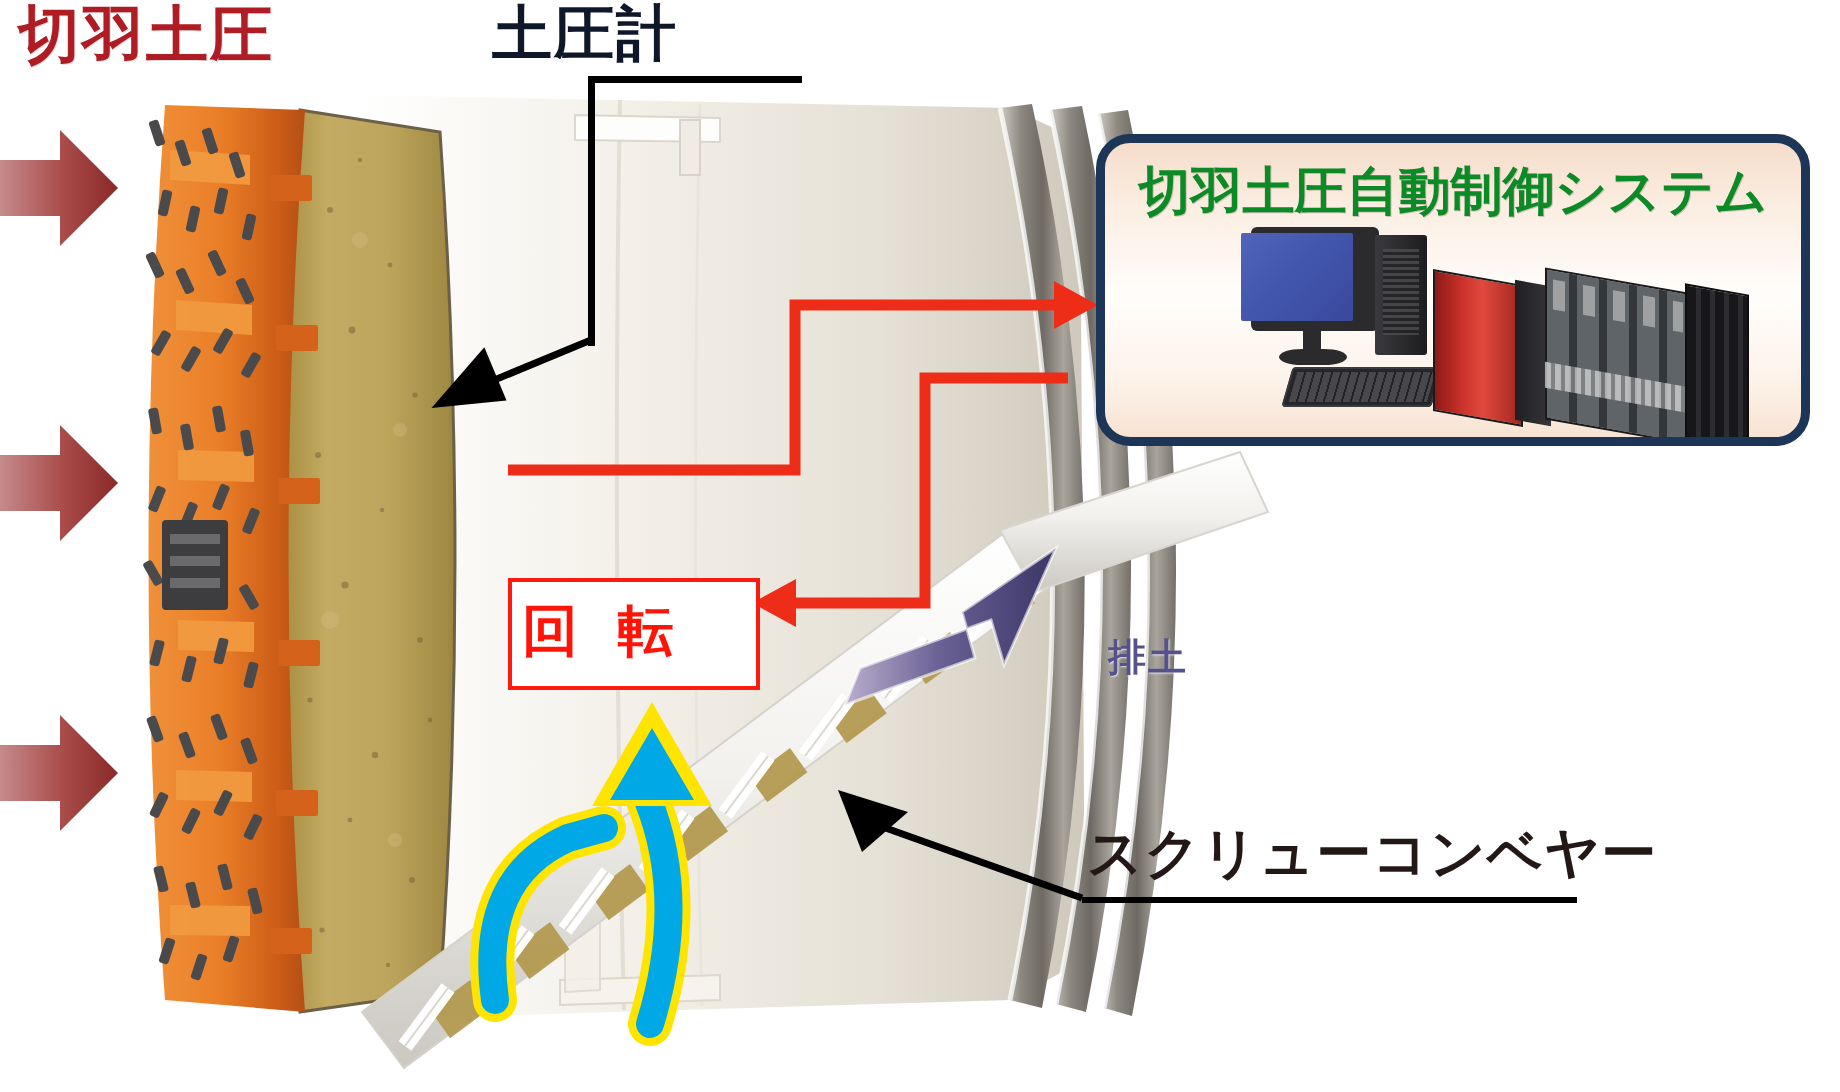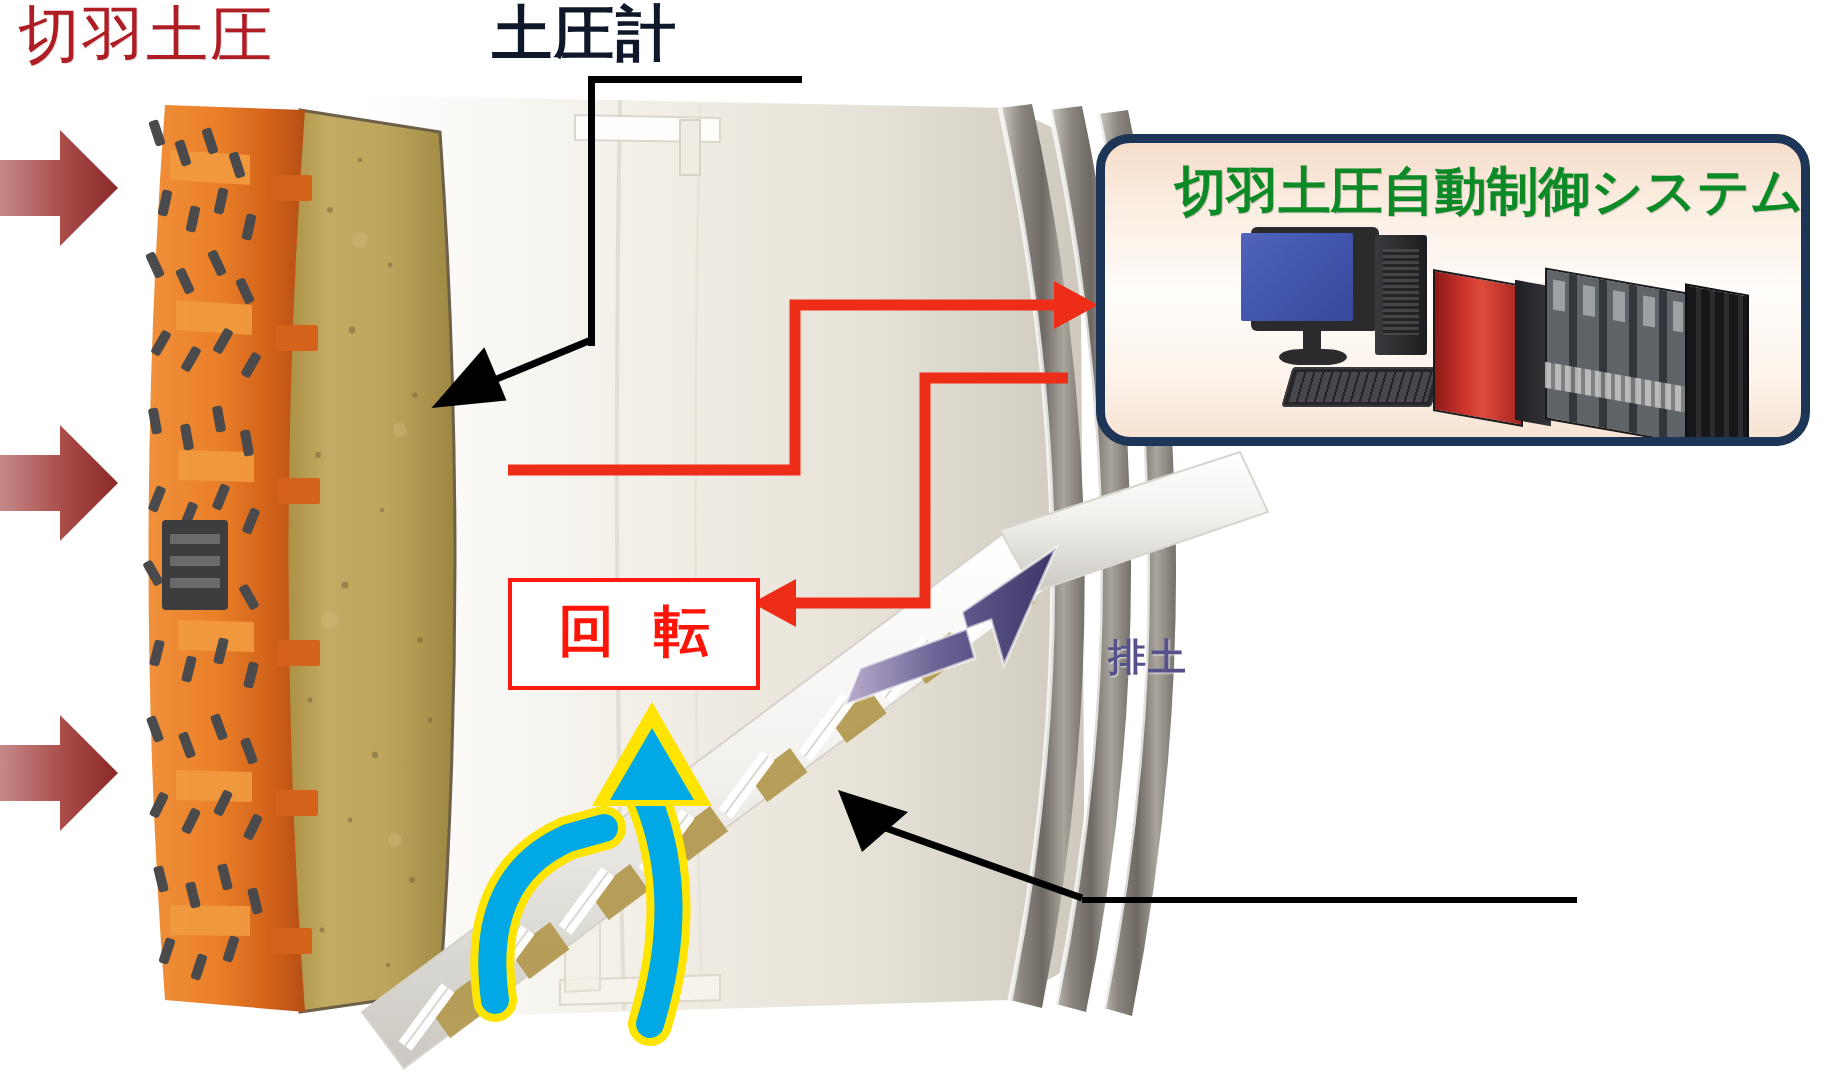--- a/index.html
+++ b/index.html
@@ -7,21 +7,21 @@
   body{
     font-family:"DejaVu Sans","Liberation Sans",sans-serif;
     width:1840px;height:1092px;overflow:hidden;position:relative;
   }
   #stage{position:absolute;left:0;top:0;width:1840px;height:1092px;background:#fff;overflow:hidden;}
   .abs{position:absolute;}
 
   
   .label-face-pressure{
     left:18px;top:2px;
-    font-size:62px;font-weight:400;color:#b01c24;
+    font-size:62px;font-weight:700;color:#b01c24;
     letter-spacing:2px;line-height:1.05;
     text-shadow:1px 1px 0 rgba(0,0,0,.12);
     white-space:nowrap;
   }
   .label-gauge{
     left:492px;top:2px;
     font-size:60px;font-weight:700;color:#0f172a;
     letter-spacing:2px;line-height:1.05;white-space:nowrap;
   }
   .label-discharge{
@@ -49,21 +49,20 @@
     left:1096px;top:134px;width:714px;height:312px;
     border:9px solid #1d3557;border-radius:34px;
     background:linear-gradient(180deg,#f6ddca 0%,#fbeee2 22%,#fffdfb 52%,#fdf3ea 80%,#f7e3d2 100%);
     box-sizing:border-box;overflow:hidden;
   }
   .control-title{
     position:absolute;left:0;top:14px;width:100%;
     text-align:center;font-size:52px;font-weight:700;color:#0c8a26;
     letter-spacing:0px;white-space:nowrap;
     text-shadow:1px 1px 0 rgba(0,0,0,.18);
-    padding-left:36px;
   }
 
   
   .pc-wrap{position:absolute;left:128px;top:82px;width:560px;height:210px;}
   .monitor-body{position:absolute;left:18px;top:2px;width:128px;height:104px;
     background:#2b2b2e;border-radius:6px;}
   .monitor-screen{position:absolute;left:8px;top:8px;width:112px;height:88px;
     background:linear-gradient(135deg,#5163ba 0%,#4356ae 45%,#39499b 100%);border-radius:2px;}
   .monitor-neck{position:absolute;left:70px;top:106px;width:18px;height:22px;background:#2b2b2e;}
   .monitor-base{position:absolute;left:46px;top:124px;width:68px;height:16px;
@@ -100,21 +99,21 @@
     transform:skewY(10deg);
     background:repeating-linear-gradient(90deg,#d8d8d8 0 6px,#8a8a8a 6px 10px);opacity:.75;}
 
   
   .rot-box{
     left:508px;top:578px;width:252px;height:112px;
     border:4px solid #ff1a10;background:#ffffff;box-sizing:border-box;
   }
   .rot-text{
     position:absolute;left:0;top:50%;transform:translateY(-52%);
-    width:100%;text-align:center;
+    width:100%;text-align:left;
     font-size:56px;font-weight:700;color:#ff1408;letter-spacing:10px;
     white-space:nowrap;text-indent:10px;
   }
 </style>
 </head>
 <body>
 
 <div id="stage">
 
   <svg class="overlay" viewBox="0 0 1840 1092">
@@ -381,20 +380,21 @@
 
     <path d="M438 418 L472 345 L508 390 Z" fill="#000000" transform="rotate(16 470 390)"></path>
     <line x1="591" y1="340" x2="480" y2="386" stroke="#000" stroke-width="7"></line>
 
     <path d="M838 790 L908 812 L862 852 Z" fill="#000000"></path>
     <line x1="1082" y1="898" x2="880" y2="826" stroke="#000" stroke-width="7"></line>
   </svg>
 
   <div class="abs label-discharge">排土</div>
 
+  <div class="abs label-screw">スクリューコンベヤー</div>
   <div class="abs leader-screw-h"></div>
 
   <div class="abs rot-box">
     <div class="rot-text">回 転</div>
   </div>
 
   <div class="abs control-box">
     <div class="control-title">切羽土圧自動制御システム</div>
 
     <div class="pc-wrap">

